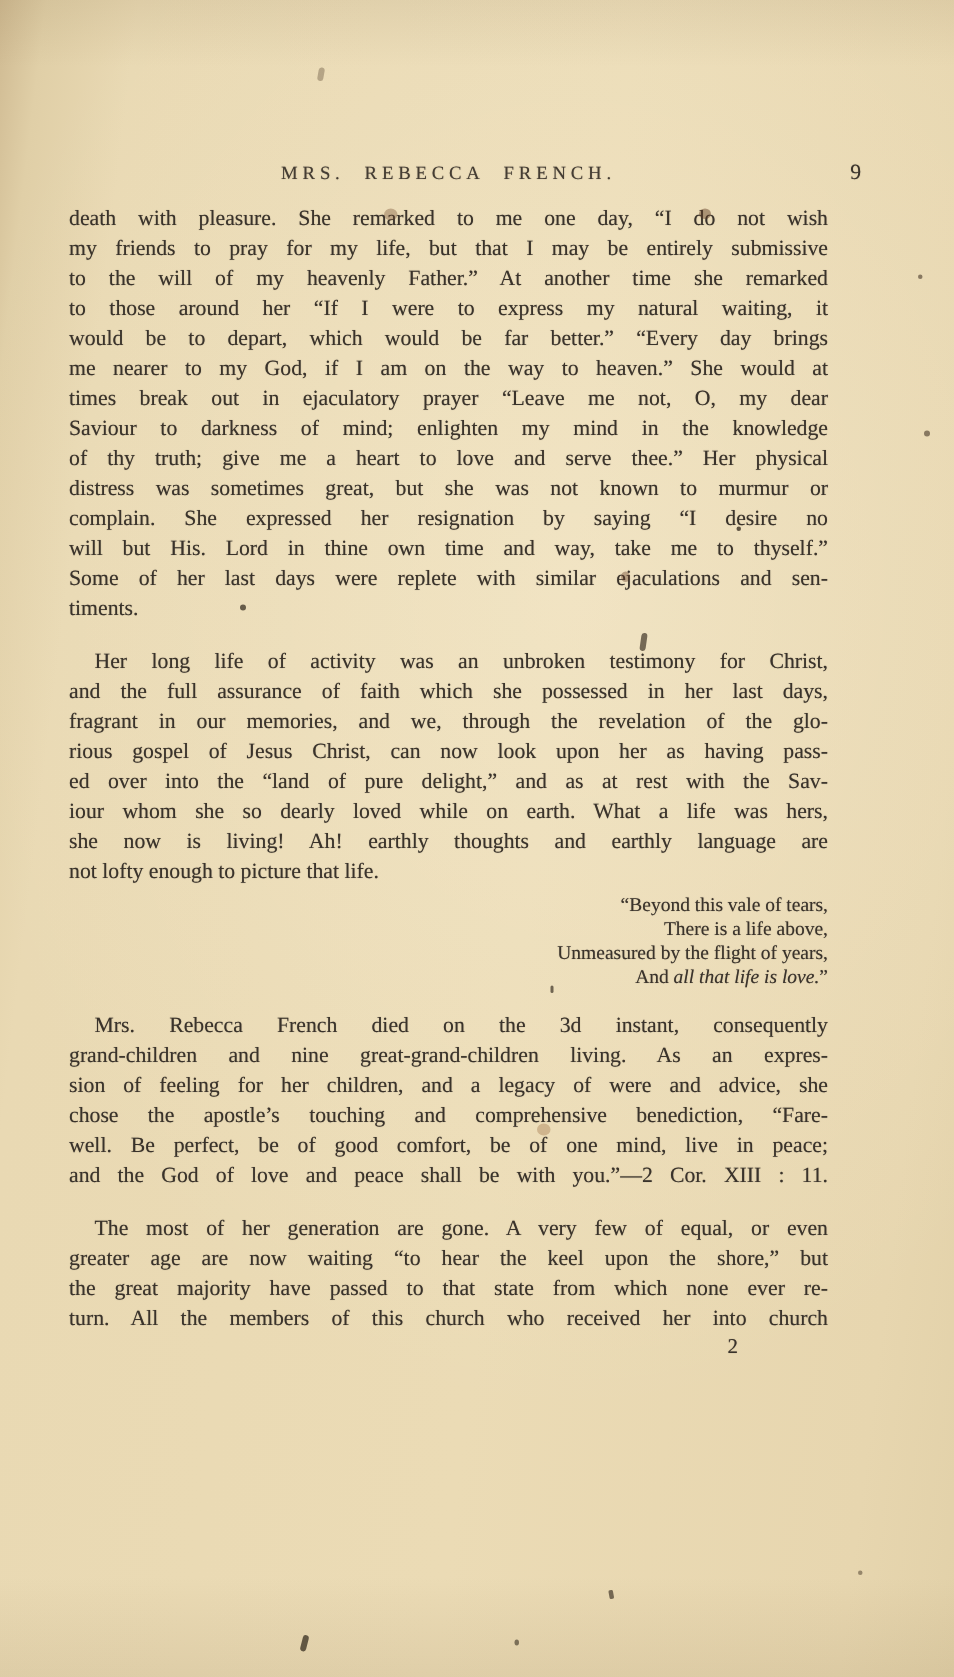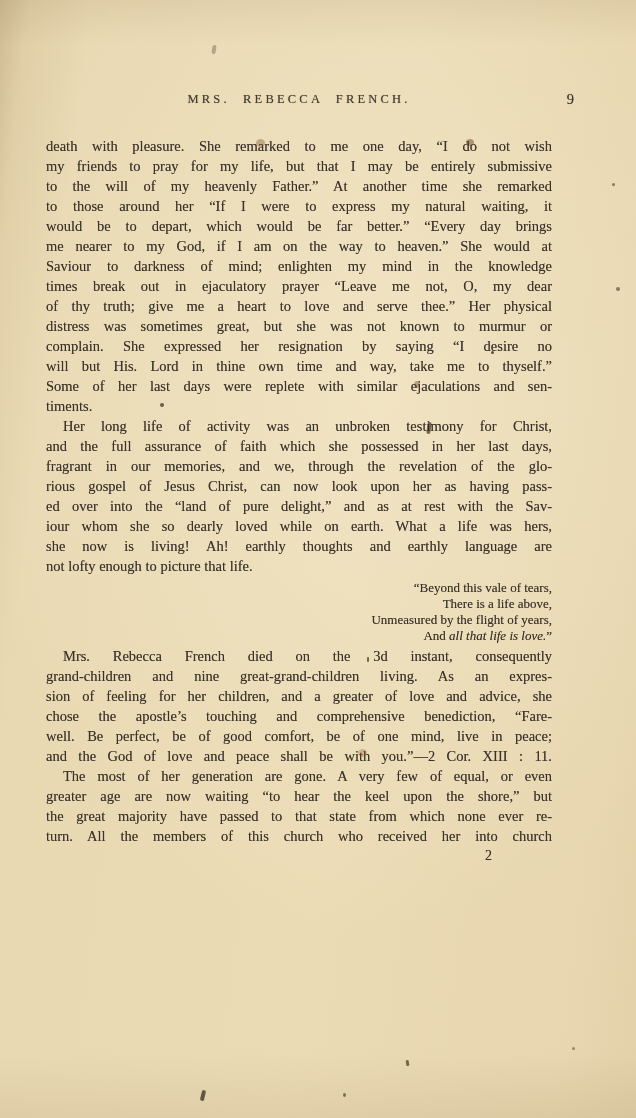--- a/index.html
+++ b/index.html
@@ -7,38 +7,38 @@
     position:relative;
     width:636px;height:1118px;
     overflow:hidden;
     font-family:"Liberation Serif","DejaVu Serif",serif;
     color:var(--ink,#3a332b);
     background:
       radial-gradient(120% 90% at 60% 35%, rgba(255,248,228,0.30) 0%, rgba(255,248,228,0) 55%),
       linear-gradient(to bottom, rgba(120,95,55,0.10) 0%, rgba(120,95,55,0) 4%, rgba(120,95,55,0) 94%, rgba(120,95,55,0.10) 100%),
       linear-gradient(97deg, #cfba92 0%, #e0cfa7 4%, #e9d9b3 12%, #ebdbb5 55%, #e7d6af 90%, #e2d1a9 100%);
   }
-  .header{position:absolute;left:46px;top:92px;width:506px;height:18px;}
+  .header{position:absolute;left:46px;top:108px;width:506px;height:18px;}
   .running-title{
     text-align:center;font-size:12.5px;letter-spacing:3.2px;word-spacing:7px;
     color:#453d33;text-shadow:0 0 0.7px rgba(58,51,43,0.55);
   }
   .page-number{
     position:absolute;right:-22px;top:-1px;font-size:14.5px;
     text-shadow:0 0 0.7px rgba(58,51,43,0.55);
   }
   .text-block{
     position:absolute;left:46px;top:136px;width:506px;
     font-size:14.5px;line-height:20px;
     text-shadow:0 0 0.6px rgba(58,51,43,0.55);
   }
   .paragraph{margin:0;}
   .line{text-align:justify;text-align-last:justify;white-space:normal;}
   .line.short{text-align-last:left;}
-  .line.indent{text-indent:17px;}
+  .line.indent{text-indent:17px;margin-top:15px;}
   .poem{margin:4px 0 2px 129px;font-size:13px;line-height:16px;}
   .poem-line{text-align:right;}
   .poem-line.pind{padding-left:13px;}
   .poem-line em{font-style:italic;}
   .signature{text-align:right;padding-right:60px;font-size:14px;line-height:20px;}
   .speck{position:absolute;border-radius:50%;pointer-events:none;}
 </style>
 </head>
 <body>
 
@@ -51,22 +51,22 @@
 
   <div class="text-block">
     <div>
         <div class="paragraph">
           <div class="line">death with pleasure.  She remarked to me one day, “I do not wish</div>
           <div class="line">my friends to pray for my life, but that I may be entirely submissive</div>
           <div class="line">to the will of my heavenly Father.”  At another time she remarked</div>
           <div class="line">to those around her “If I were to express my natural waiting, it</div>
           <div class="line">would be to depart, which would be far better.”  “Every day brings</div>
           <div class="line">me nearer to my God, if I am on the way to heaven.”  She would at</div>
+          <div class="line">times break out in ejaculatory prayer “Leave me not, O, my dear</div>
           <div class="line">Saviour to darkness of mind; enlighten my mind in the knowledge</div>
-          <div class="line">times break out in ejaculatory prayer “Leave me not, O, my dear</div>
           <div class="line">of thy truth; give me a heart to love and serve thee.”  Her physical</div>
           <div class="line">distress was sometimes great, but she was not known to murmur or</div>
           <div class="line">complain.  She expressed her resignation by saying “I desire no</div>
           <div class="line">will but His.  Lord in thine own time and way, take me to thyself.”</div>
           <div class="line">Some of her last days were replete with similar ejaculations and sen-</div>
           <div class="line short">timents.</div>
         </div>
         <div class="paragraph">
           <div class="line indent">Her long life of activity was an unbroken testimony for Christ,</div>
           <div class="line">and the full assurance of faith which she possessed in her last days,</div>
@@ -81,21 +81,21 @@
     <div class="poem">
         <div class="poem-line">“Beyond this vale of tears,</div>
         <div class="poem-line pind">There is a life above,</div>
         <div class="poem-line">Unmeasured by the flight of years,</div>
         <div class="poem-line pind"><span>And </span><em>all that life is love.</em><span>”</span></div>
       </div>
     <div>
         <div class="paragraph">
           <div class="line indent">Mrs. Rebecca French died on the 3d instant, consequently</div>
           <div class="line">grand-children and nine great-grand-children living.  As an expres-</div>
-          <div class="line">sion of feeling for her children, and a greater of love and advice, she</div>
+          <div class="line">sion of feeling for her children, and a legacy of were and advice, she</div>
           <div class="line">chose the apostle’s touching and comprehensive benediction, “Fare-</div>
           <div class="line">well.  Be perfect, be of good comfort, be of one mind, live in peace;</div>
           <div class="line">and the God of love and peace shall be with you.”—2 Cor. XIII : 11.</div>
         </div>
         <div class="paragraph">
           <div class="line indent">The most of her generation are gone.  A very few of equal, or even</div>
           <div class="line">greater age are now waiting “to hear the keel upon the shore,” but</div>
           <div class="line">the great majority have passed to that state from which none ever re-</div>
           <div class="line">turn.  All the members of this church who received her into  church</div>
         </div>

